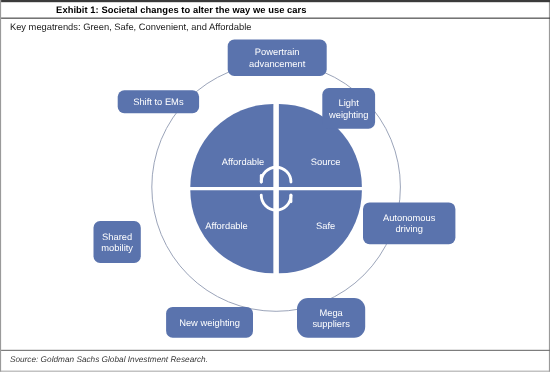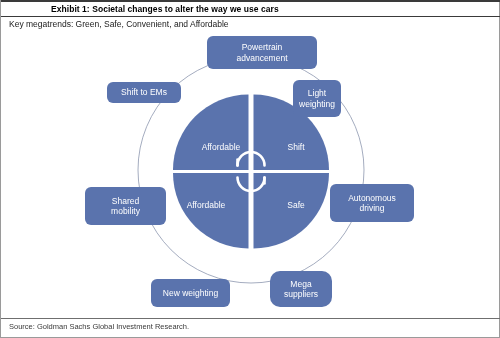--- a/index.html
+++ b/index.html
@@ -123,20 +123,21 @@
     top: 318px;
     width: 500px;
     height: 1px;
     background: #6f6f6f;
   }
   #source-note {
     position: absolute;
     left: 8px;
     top: 322px;
     font-size: 7.5px;
+    font-style: italic;
     color: #3a3a3a;
     white-space: nowrap;
   }
 </style>
 </head>
 <body>
 
 <div id="exhibit">
 
   <div id="top-rule"></div>
@@ -169,41 +170,41 @@
         <path d="M 263.5 145.5 A 13.5 13.5 0 0 1 236.5 145.5"></path>
         <path d="M 236.5 133.5 L 236.5 127.5"></path>
         <path d="M 263.5 145.5 L 263.5 151.5"></path>
       </g>
 
       <g stroke="#9aa3b8" stroke-width="0.9" fill="none"></g>
     </svg>
 
     <div class="quad-label" style="left:190px; top:110px; width:60px;">Affordable</div>
 
-    <div class="quad-label" style="left:265px; top:110px; width:60px;">Shift</div>
+    <div class="quad-label" style="left:265px; top:110px; width:60px;">Source</div>
 
     <div class="quad-label" style="left:172px; top:168px; width:66px;">Affordable</div>
 
     <div class="quad-label" style="left:265px; top:168px; width:60px;">Safe</div>
 
-    <div class="node" style="left:206px; top:4px;  width:110px; height:33px;">Powertrain
+    <div class="node" style="left:206px; top:4px;  width:90px; height:33px;">Powertrain
 advancement</div>
 
     <div class="node" style="left:292px; top:48px; width:48px; height:37px;">Light
 weighting</div>
 
     <div class="node" style="left:329px; top:152px; width:84px; height:38px;">Autonomous
 driving</div>
 
     <div class="node" style="left:269px; top:239px; width:62px; height:36px;border-radius:10px;">Mega
 suppliers</div>
 
     <div class="node" style="left:150px; top:247px; width:79px; height:28px;">New weighting</div>
 
-    <div class="node" style="left:84px;  top:155px; width:81px; height:38px;">Shared
+    <div class="node" style="left:84px;  top:169px; width:43px; height:38px;">Shared
 mobility</div>
 
     <div class="node" style="left:106px; top:50px; width:74px; height:21px;">Shift to EMs</div>
 
   </div>
 
   <div id="footer-rule"></div>
   <div id="source-note">Source: Goldman Sachs Global Investment Research.</div>
 
 </div>

